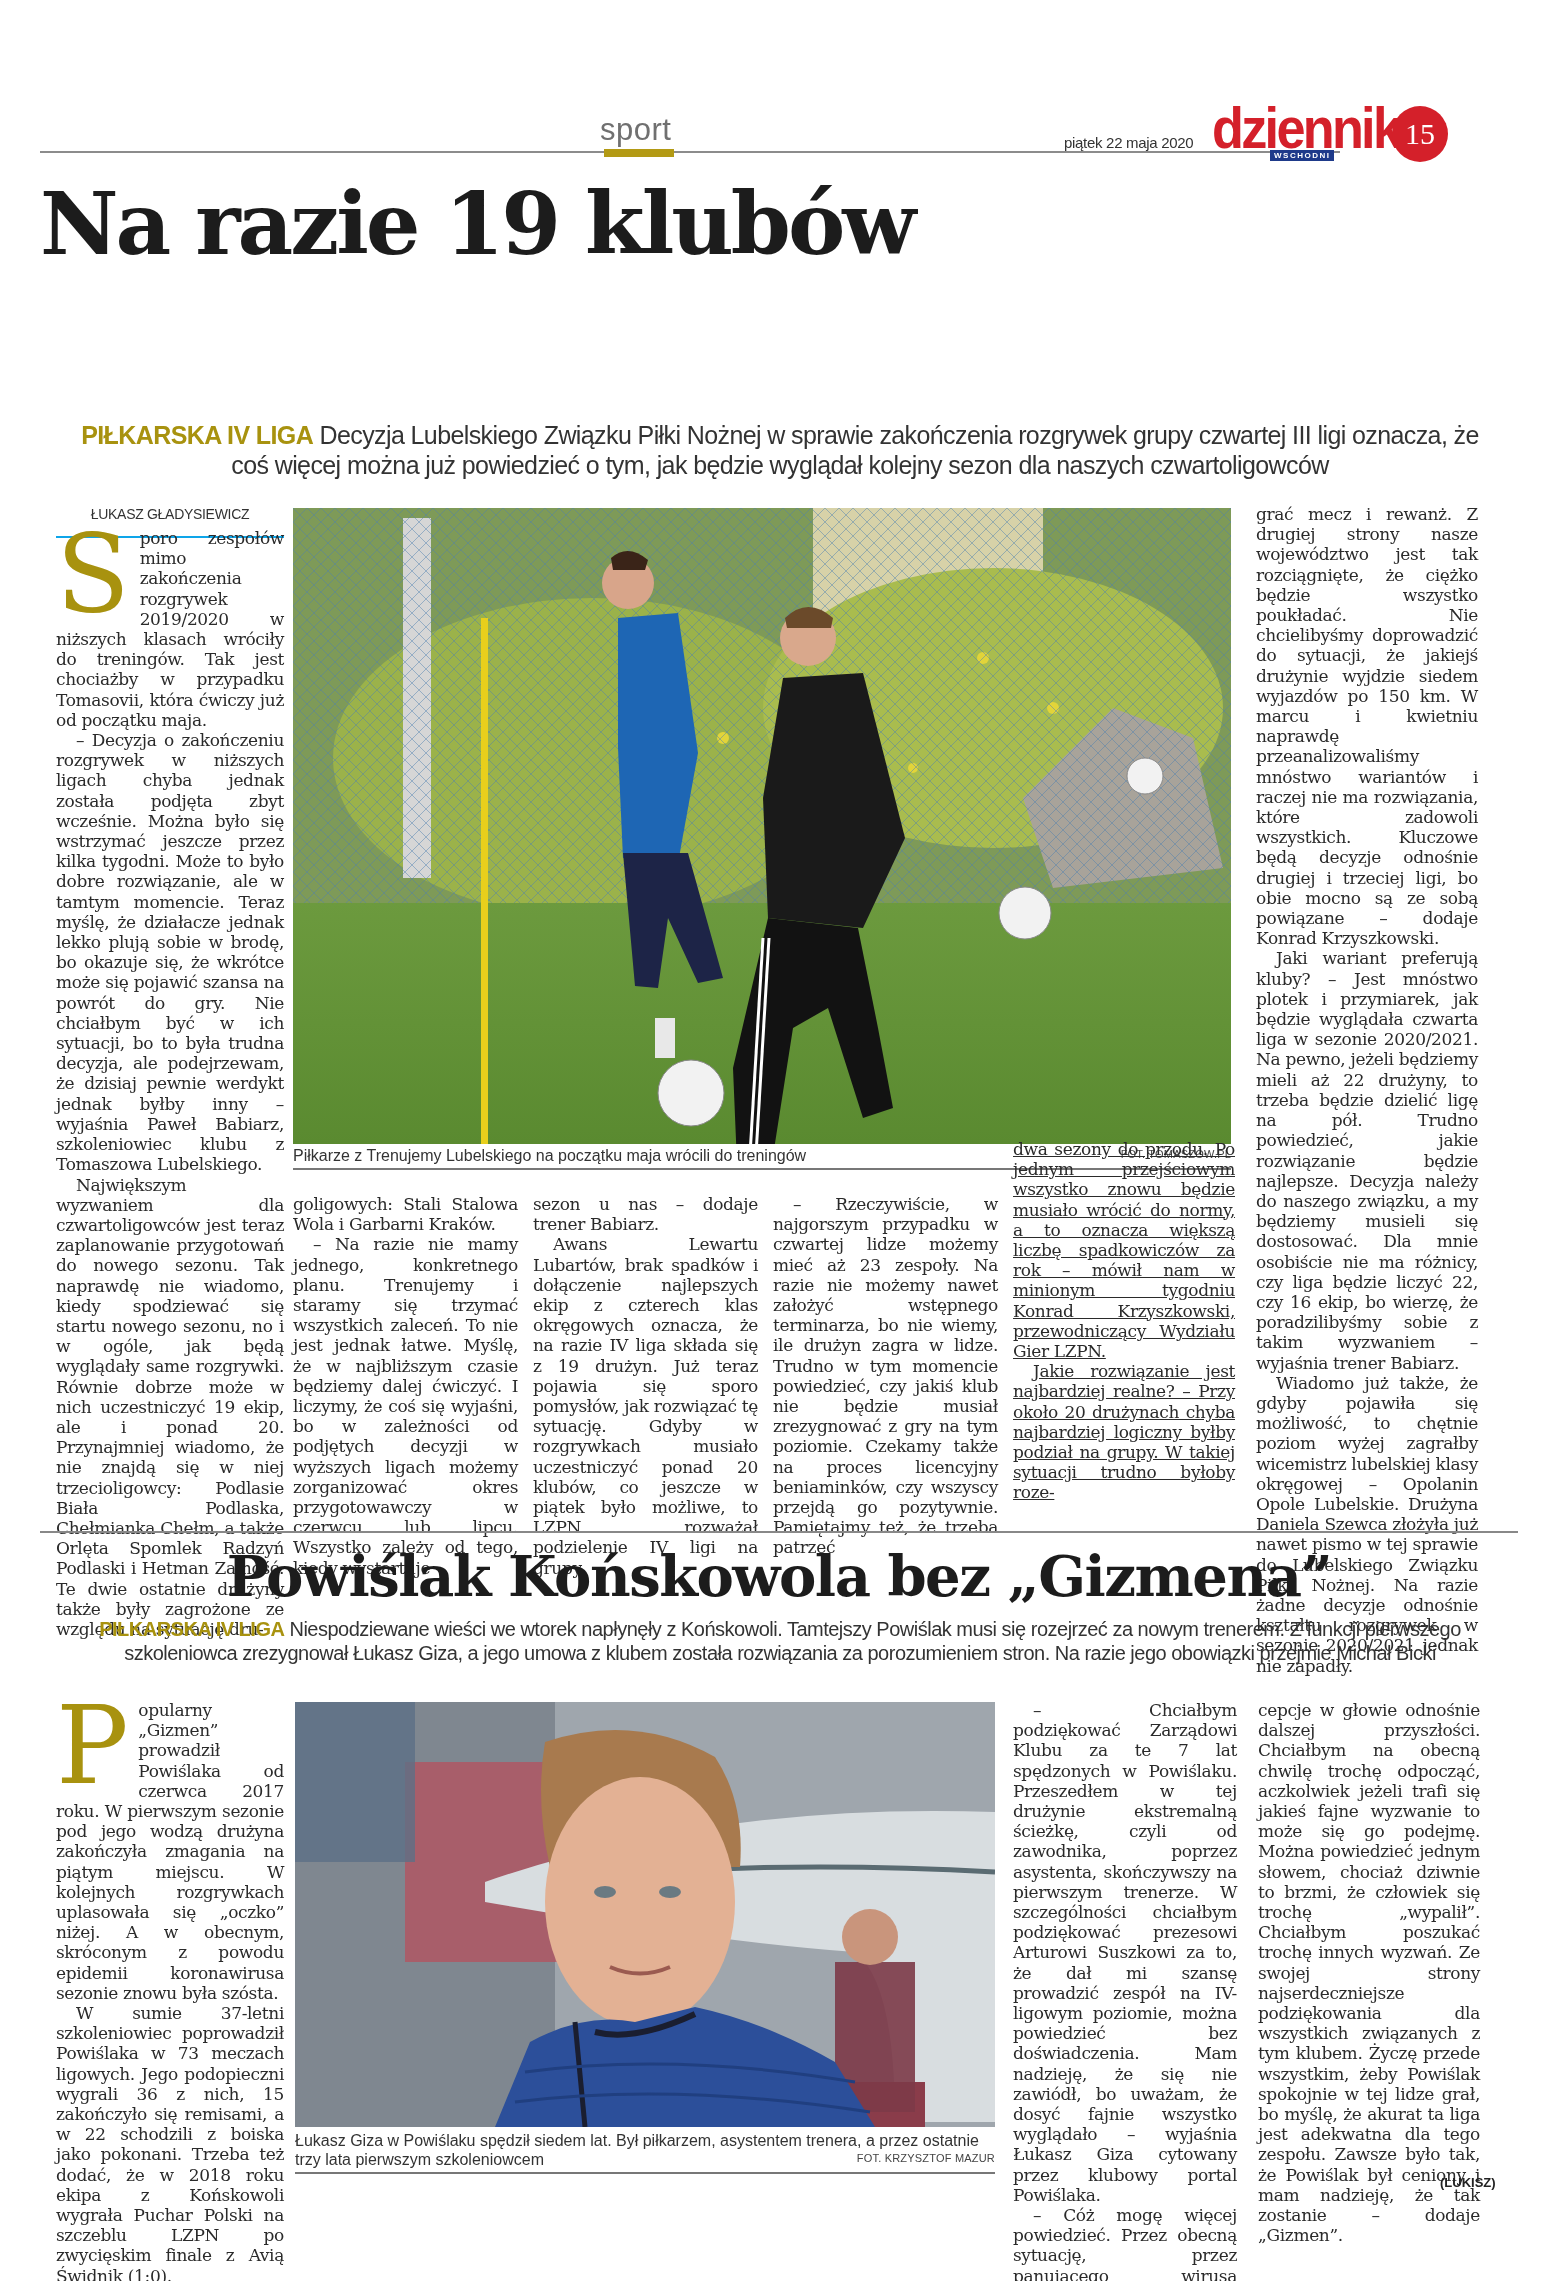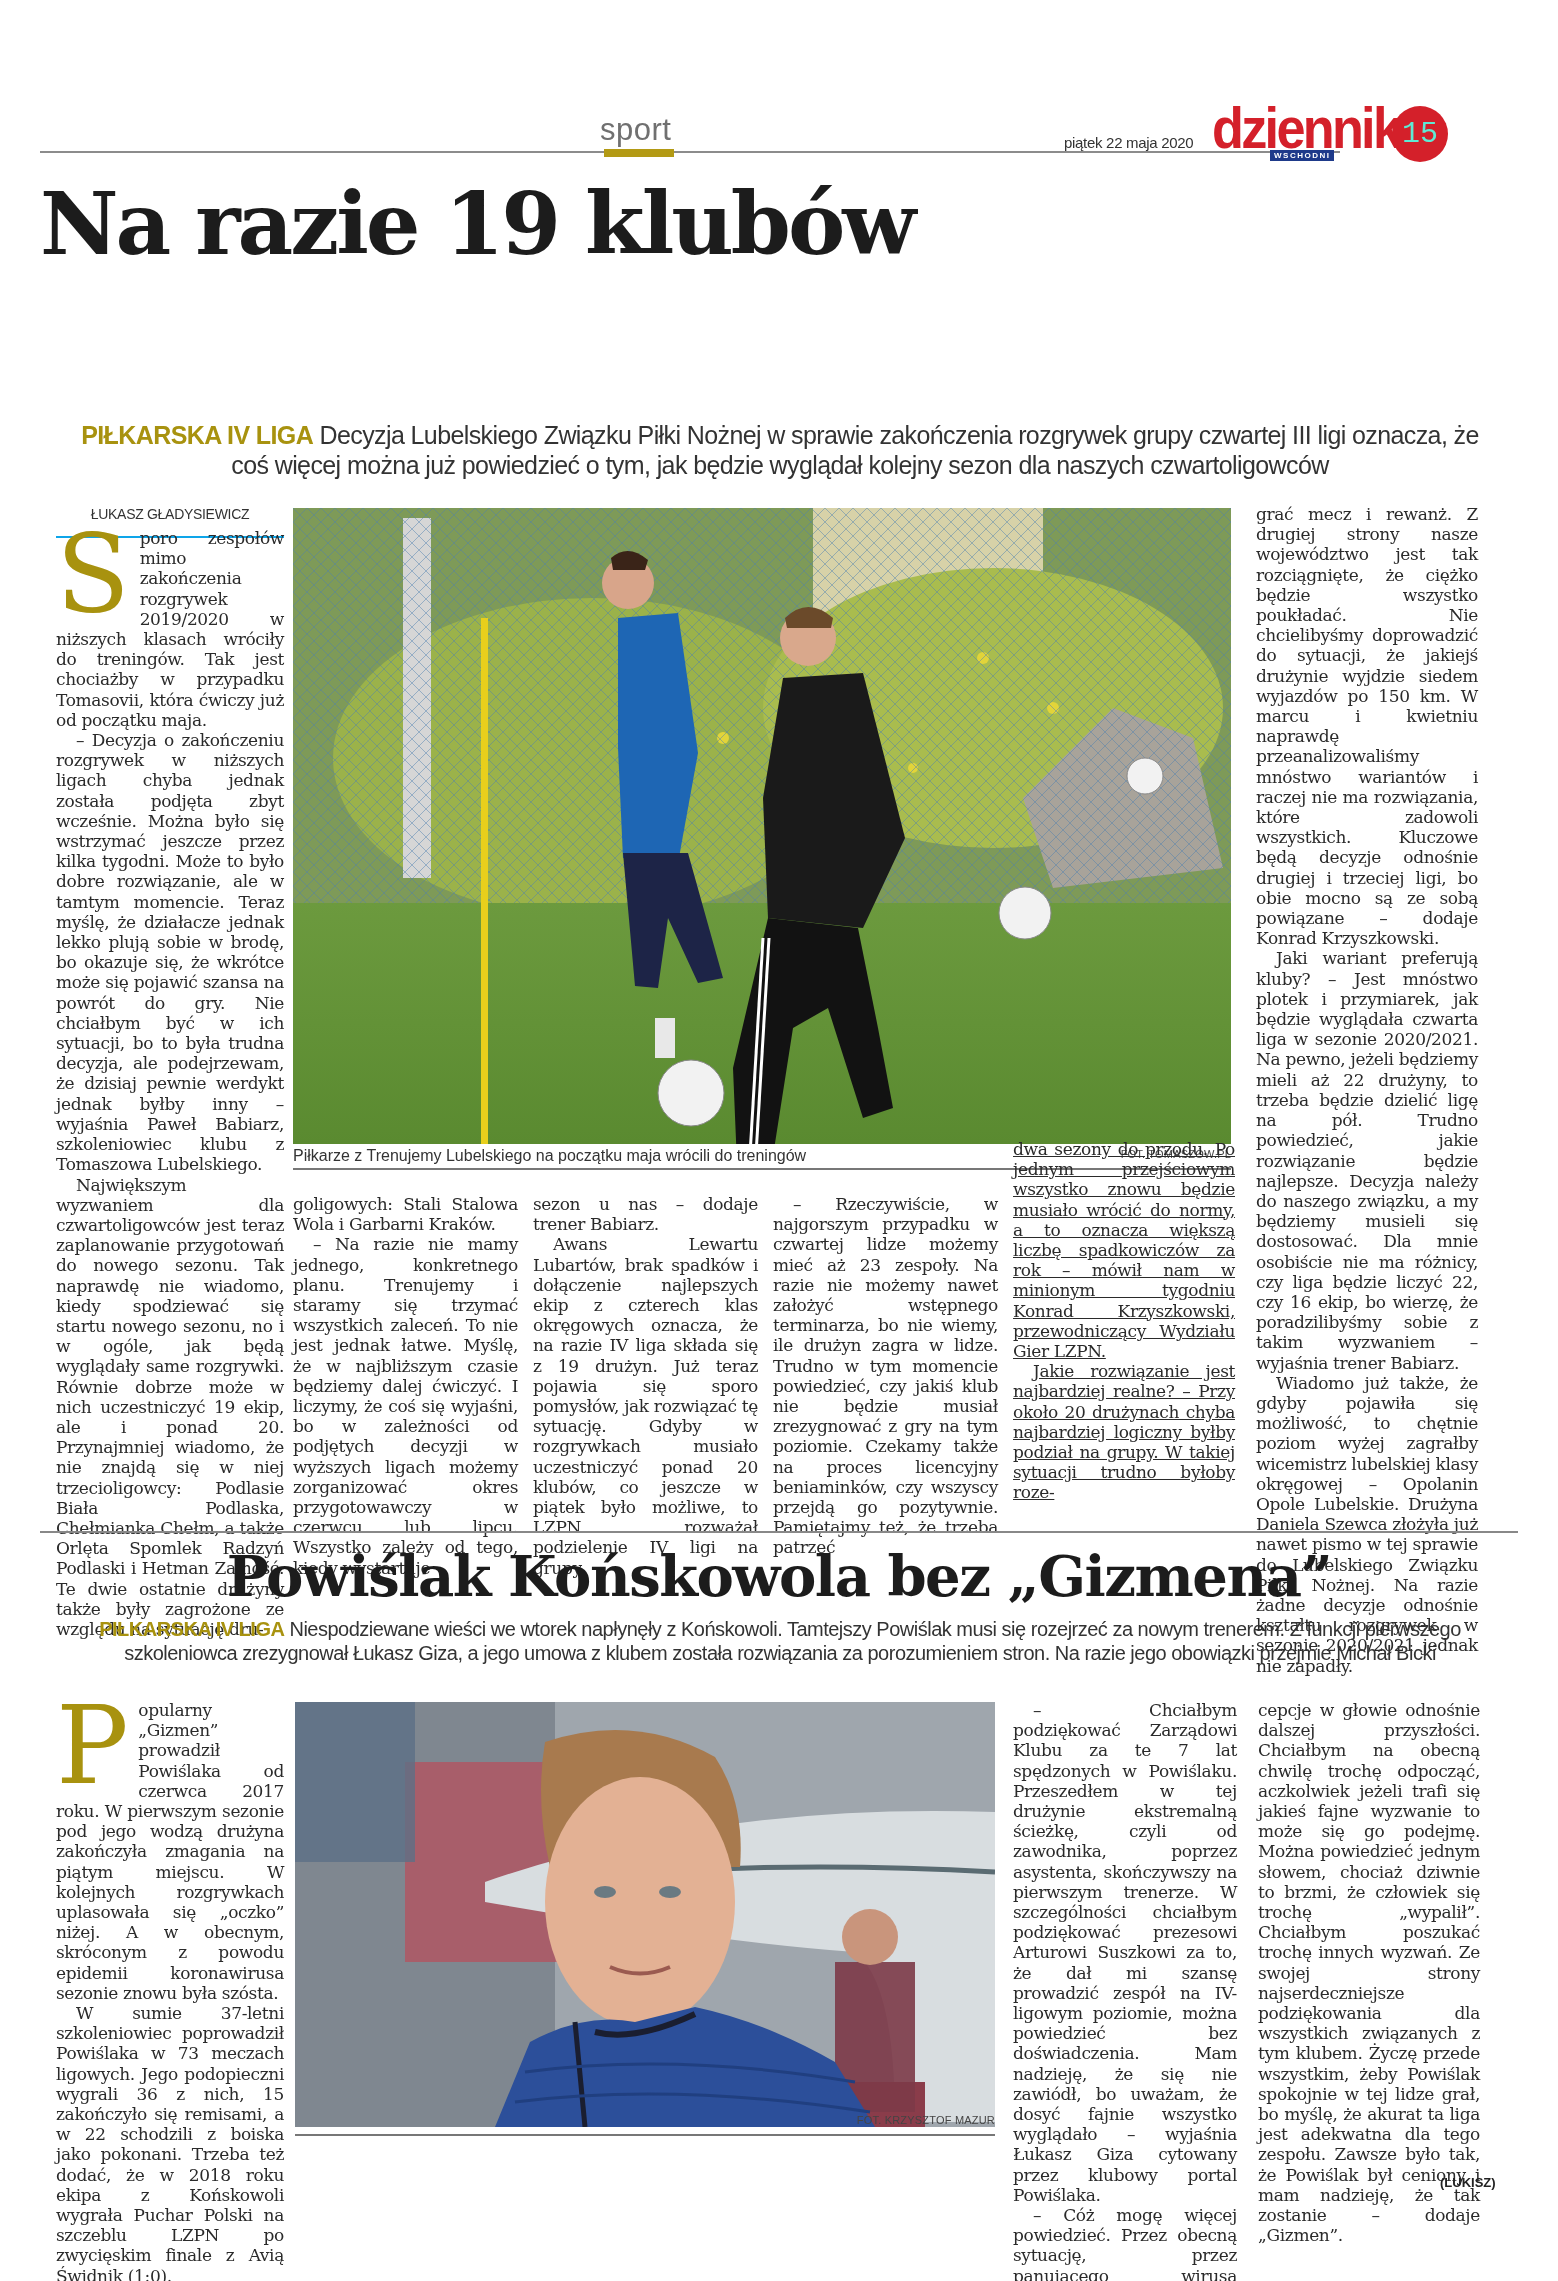--- a/index.html
+++ b/index.html
@@ -7,21 +7,21 @@
   body { position: relative; font-family: "DejaVu Serif", serif; color: #2a2a2a; }
 
   
   .hdr-line { position: absolute; left: 40px; top: 151px; width: 1300px; height: 2px; background: #8c8c8c; }
   .section-tag { position: absolute; left: 600px; top: 112px; font-family: "Liberation Sans", sans-serif; font-size: 31px; color: #707070; letter-spacing: 0.5px; }
   .section-underline { position: absolute; left: 604px; top: 149px; width: 70px; height: 8px; background: #b39a14; }
   .hdr-date { position: absolute; left: 1064px; top: 134px; font-family: "Liberation Sans", sans-serif; font-size: 15px; color: #333; letter-spacing: -0.3px; }
   .logo { position: absolute; left: 1212px; top: 104px; width: 178px; height: 62px; }
   .logo-word { position: absolute; left: 0; top: -10px; font-family: "Liberation Sans", sans-serif; font-weight: bold; font-size: 58px; color: #d4202a; letter-spacing: -3px; transform: scaleX(0.9); transform-origin: left; }
   .logo-sub { position: absolute; left: 58px; top: 46px; background: #1e3a8a; color: #fff; font-family: "Liberation Sans", sans-serif; font-size: 8px; font-weight: bold; padding: 1px 4px; letter-spacing: 1.5px; }
-  .page-num { position: absolute; left: 1392px; top: 106px; width: 56px; height: 56px; border-radius: 50%; background: #d4202a; color: #5eead4; font-family: Liberation Mono, monospace; font-size: 30px; text-align: center; line-height: 56px; }
+  .page-num { position: absolute; left: 1392px; top: 106px; width: 56px; height: 56px; border-radius: 50%; background: #d4202a; color: #ffffff; font-family: Liberation Serif, serif; font-size: 30px; text-align: center; line-height: 56px; }
 
   
   .headline1 { position: absolute; left: 40px; top: 168px; width: 1478px; font-family: "DejaVu Serif", serif; font-weight: bold; font-size: 86px; line-height: 112px; color: #1c1c1c; letter-spacing: -3px; }
   .lead { position: absolute; left: 60px; width: 1440px; text-align: center; font-family: "Liberation Sans", sans-serif; font-size: 25px; line-height: 30px; color: #333; letter-spacing: -0.6px; }
   .lead .kicker { color: #a8920f; font-weight: bold; }
   .lead1 { top: 420px; }
 
   .byline { position: absolute; left: 56px; top: 506px; width: 228px; font-family: "Liberation Sans", sans-serif; font-size: 14px; color: #333; text-align: center; border-bottom: 2px solid #0ea5e9; padding-bottom: 14px; letter-spacing: -0.3px; }
 
   .col { position: absolute; font-family: "DejaVu Serif", serif; font-size: 17px; line-height: 20.2px; color: #2a2a2a; text-align: justify; letter-spacing: -0.35px; hyphens: manual; }
@@ -185,20 +185,21 @@
     <ellipse cx="375" cy="190" rx="11" ry="6" fill="#6a7a82"></ellipse>
     <path d="M315 265 Q345 278 375 265" stroke="#9a5a50" stroke-width="4" fill="none"></path>
     <path d="M200 425 L235 340 Q290 310 340 320 L400 305 Q470 320 540 360 L580 425 Z" fill="#2c4f9a"></path>
     <path d="M280 320 L290 425" stroke="#1a1e30" stroke-width="5"></path>
     <path d="M300 330 Q340 340 400 312" stroke="#1a1e30" stroke-width="6" fill="none"></path>
     <path d="M230 370 Q380 350 560 380" stroke="#203f80" stroke-width="3" fill="none"></path>
     <path d="M220 400 Q380 380 575 410" stroke="#203f80" stroke-width="3" fill="none"></path>
   </svg>
 </div>
 <div class="caption" style="left:295px; top:2131px; width:700px;">
+  <span>Łukasz Giza w Powiślaku spędził siedem lat. Był piłkarzem, asystentem trenera, a przez ostatnie trzy lata pierwszym szkoleniowcem</span>
   <span class="credit">FOT. KRZYSZTOF MAZUR</span>
 </div>
 
 <div class="col" style="left:1013px; top:1700px; width:224px;">
   <p>– Chciałbym podziękować Zarządowi Klubu za te 7 lat spędzonych w Powiślaku. Przeszedłem w tej drużynie ekstremalną ścieżkę, czyli od zawodnika, poprzez asystenta, skończywszy na pierwszym trenerze. W szczególności chciałbym podziękować prezesowi Arturowi Suszkowi za to, że dał mi szansę prowadzić zespół na IV-ligowym poziomie, można powiedzieć bez doświadczenia. Mam nadzieję, że się nie zawiódł, bo uważam, że dosyć fajnie wszystko wyglądało – wyjaśnia Łukasz Giza cytowany przez klubowy portal Powiślaka.</p>
   <p>– Cóż mogę więcej powiedzieć. Przez obecną sytuację, przez panującego wirusa zmieniły mi się kon-</p>
 </div>
 
 <div class="col" style="left:1258px; top:1700px; width:222px;">
   <p class="noind">cepcje w głowie odnośnie dalszej przyszłości. Chciałbym na obecną chwilę trochę odpocząć, aczkolwiek jeżeli trafi się jakieś fajne wyzwanie to może się go podejmę. Można powiedzieć jednym słowem, chociaż dziwnie to brzmi, że człowiek się trochę „wypalił”. Chciałbym poszukać trochę innych wyzwań. Ze swojej strony najserdeczniejsze podziękowania dla wszystkich związanych z tym klubem. Życzę przede wszystkim, żeby Powiślak spokojnie w tej lidze grał, bo myślę, że akurat ta liga jest adekwatna dla tego zespołu. Zawsze było tak, że Powiślak był ceniony i mam nadzieję, że tak zostanie – dodaje „Gizmen”.</p>

